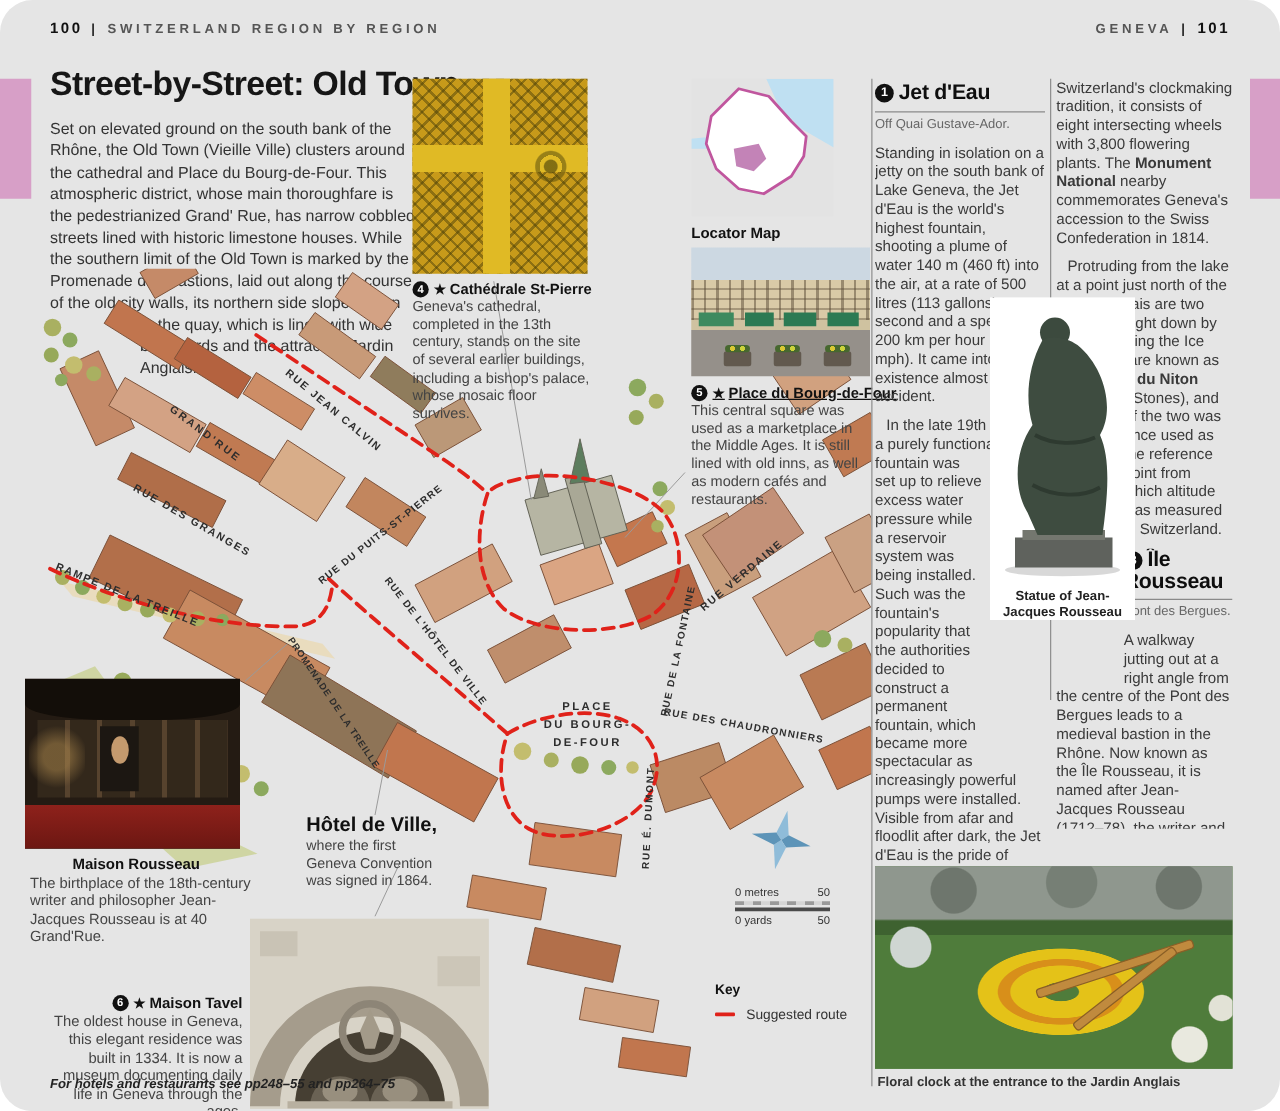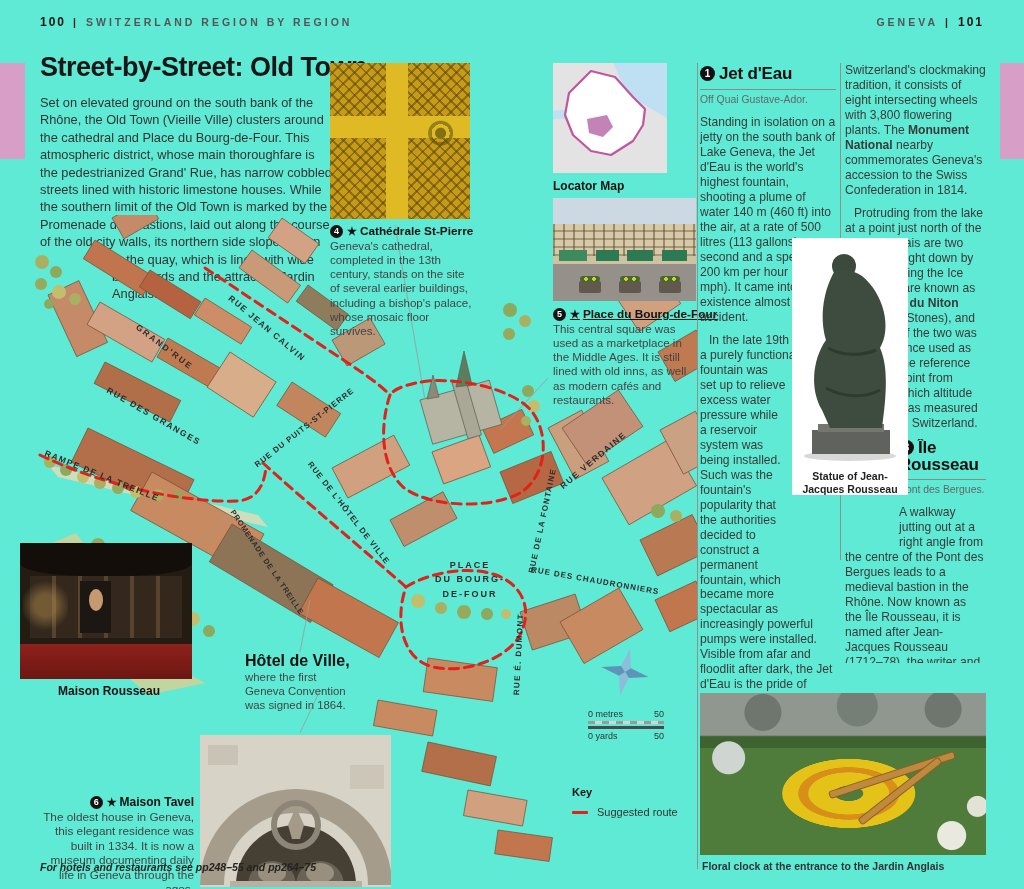--- a/index.html
+++ b/index.html
@@ -1,17 +1,17 @@
 <!DOCTYPE html>
 <html><head>
 <meta charset="utf-8">
 <style>
   html,body{margin:0;padding:0;background:#ffffff;}
-  .page{position:relative;width:1024px;height:889px;background:#5eead4;overflow:hidden;
-        font-family:"Liberation Sans", sans-serif;color:#3c3c3c;}
+  .page{position:relative;width:1024px;height:889px;background:#e5e5e5;overflow:hidden;
+        font-family:"Liberation Sans", sans-serif;color:#3c3c3c;border-radius:26px;}
   .abs{position:absolute;}
 
   
   .hdr{top:15px;font-size:10.5px;font-weight:bold;letter-spacing:3px;color:#555;white-space:nowrap;}
   .hdr .pgnum{color:#111;font-size:12px;letter-spacing:2px;}
   .hdr .sep{color:#222;margin:0 7px;font-weight:bold;}
 
   
   .tab{width:25px;height:96px;top:63px;}
 
@@ -313,20 +313,21 @@
   <div class="abs photo ph-rousseau">
     <div class="wall"></div>
     <div class="glow"></div>
     <div class="portrait"></div>
     <div class="face"></div>
     <div class="ceil"></div>
     <div class="floor"></div>
   </div>
   <div class="abs cap-mrousseau">
     <div class="capt-title" style="font-size:12px;margin-left:34px;">Maison Rousseau</div>
+    <div class="capt-body" style="font-size:11.8px;">The birthplace of the 18th-century writer and philosopher Jean-Jacques Rousseau is at 40 Grand'Rue.</div>
   </div>
 
   <div class="abs hdv-capt">
     <div class="capt-title" style="font-size:16px;">Hôtel de Ville,</div>
     <div class="capt-body" style="font-size:11.4px;">where the first Geneva Convention was signed in 1864.</div>
   </div>
 
   <div class="abs cap-tavel">
     <div class="capt-title" style="font-size:12px;"><span class="badge">6</span><span class="star">★</span><span>Maison Tavel</span></div>
     <div class="capt-body" style="font-size:11.8px;">The oldest house in Geneva, this elegant residence was built in 1334. It is now a museum documenting daily life in Geneva through the ages.</div>

